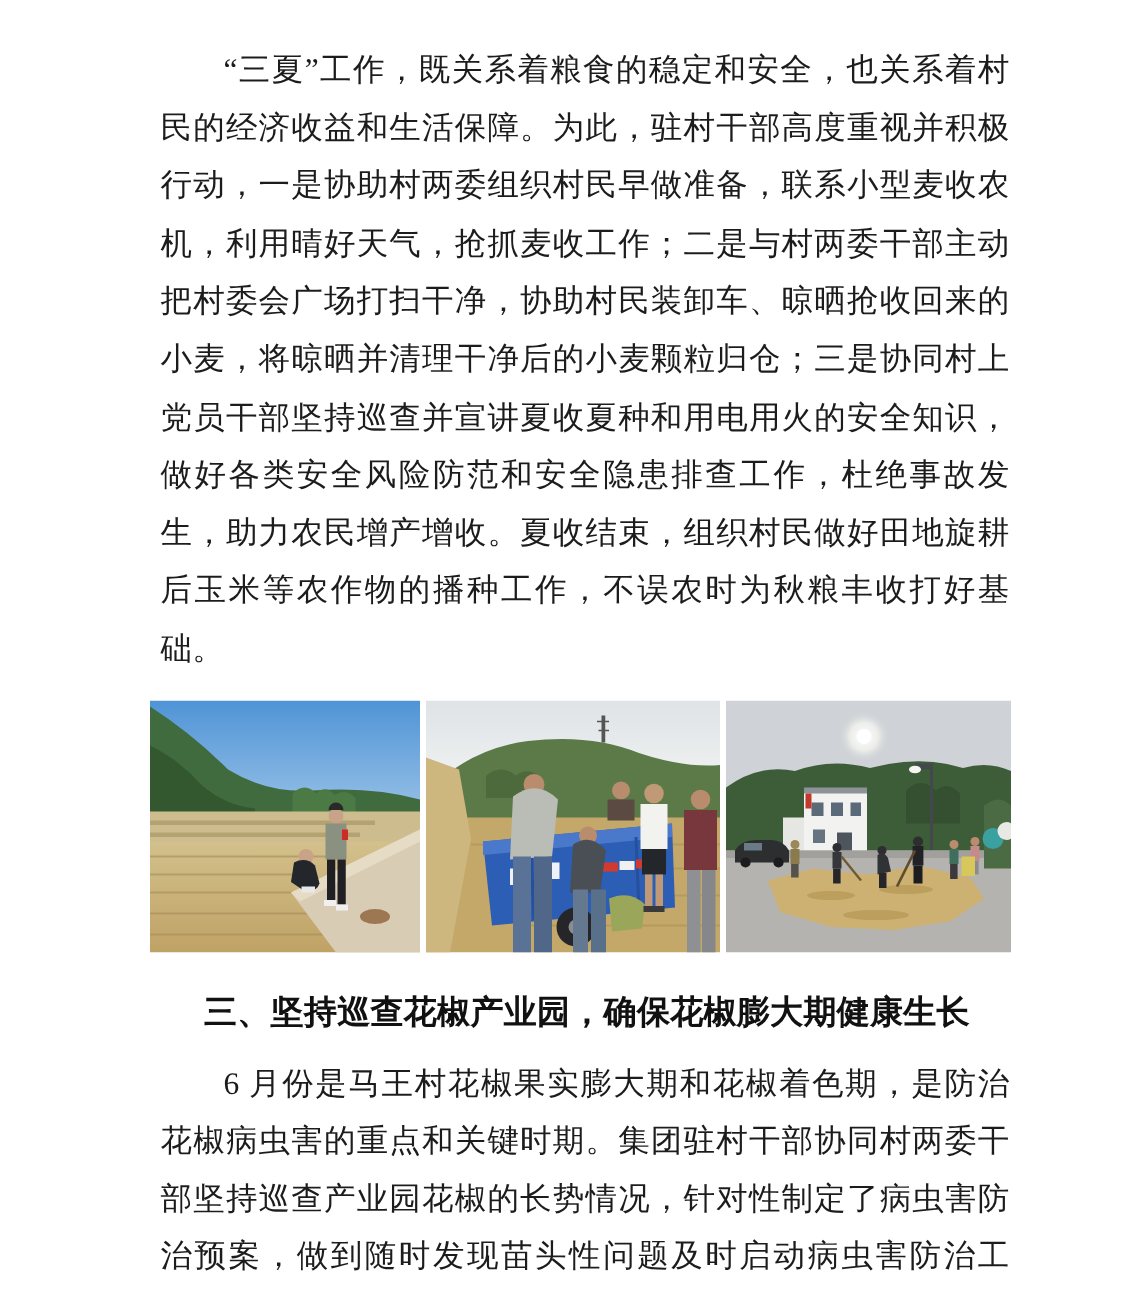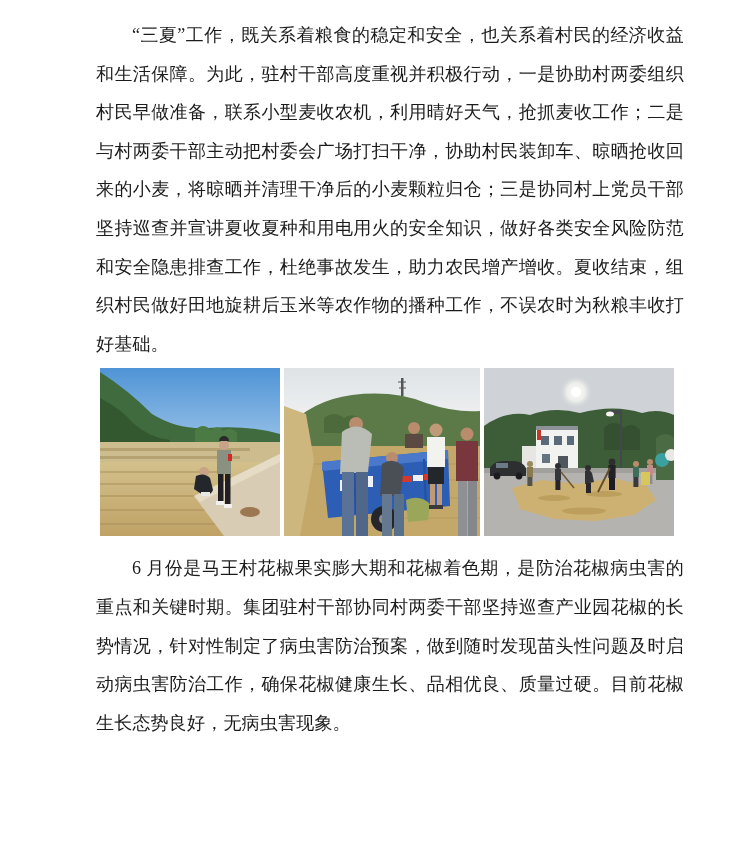--- a/index.html
+++ b/index.html
@@ -8,22 +8,22 @@
     width:754px;height:865px;
     margin:0 auto;
     background:#ffffff;
     overflow:hidden;
     font-family:"Liberation Serif","DejaVu Serif",serif;
     color:#1c1c1c;
     box-sizing:border-box;
     padding:12px 66px 0 92px;
   }
   .body-text{
-    margin:4px;
-    font-size:18px;
+    margin:15px;
+    font-size:21px;
     line-height:38.6px;
     text-align:justify;
     text-indent:2em;
     letter-spacing:0.2px;
   }
   .photo-row{
     display:flex;
     gap:4px;
     margin:5px 0 0 8px;
     width:573px;
@@ -243,16 +243,17 @@
         <rect x="157" y="104" width="9" height="13" fill="#d8c75a"></rect>
       </g>
       <g>
         <path d="M172,70 q10,-8 18,0 l0,42 l-18,0 Z" fill="#4a6b44"></path>
         <circle cx="178" cy="92" r="7" fill="#3aa0a0"></circle>
         <circle cx="187" cy="87" r="6" fill="#e8e8e4"></circle>
       </g>
     </svg>
   </div>
 
+  <h3 class="section-heading">三、坚持巡查花椒产业园，确保花椒膨大期健康生长</h3>
 
   <p class="body-text para2">6 月份是马王村花椒果实膨大期和花椒着色期，是防治花椒病虫害的重点和关键时期。集团驻村干部协同村两委干部坚持巡查产业园花椒的长势情况，针对性制定了病虫害防治预案，做到随时发现苗头性问题及时启动病虫害防治工作，确保花椒健康生长、品相优良、质量过硬。目前花椒生长态势良好，无病虫害现象。</p>
 
 </div>
 
 </body></html>

